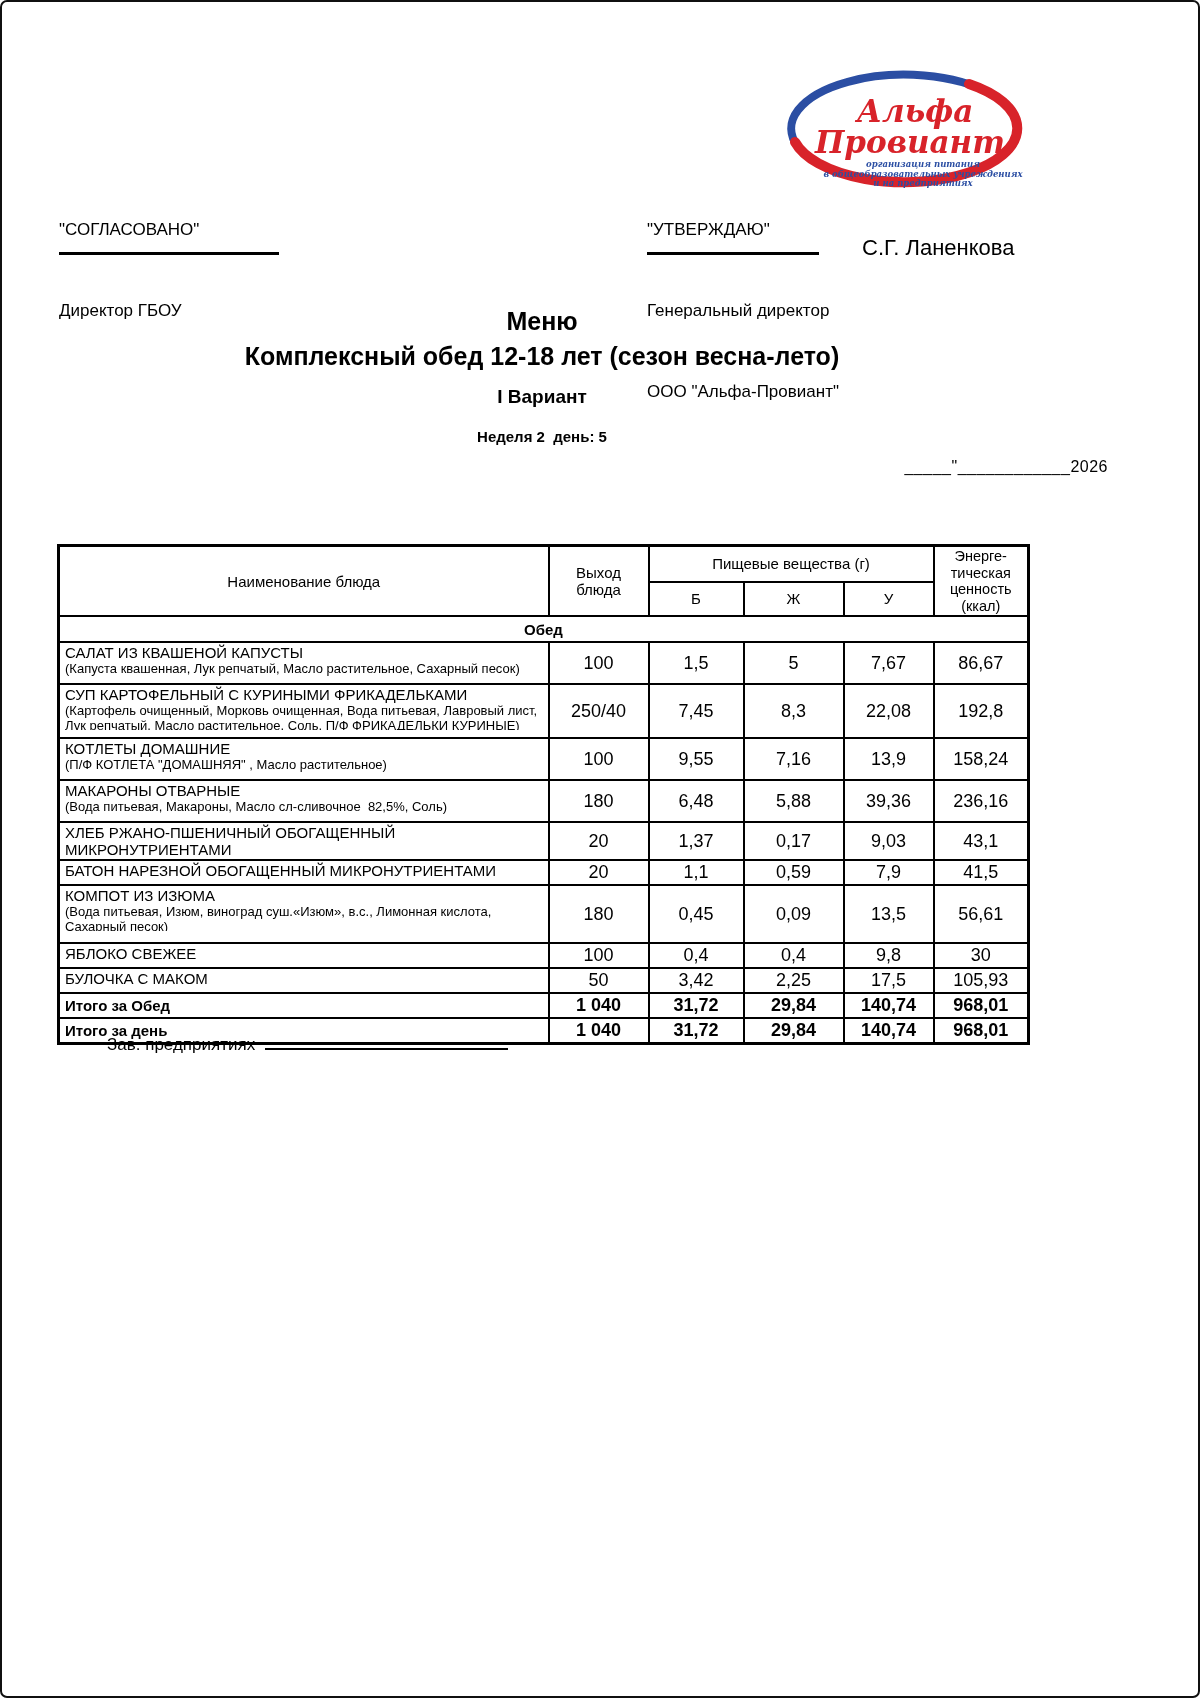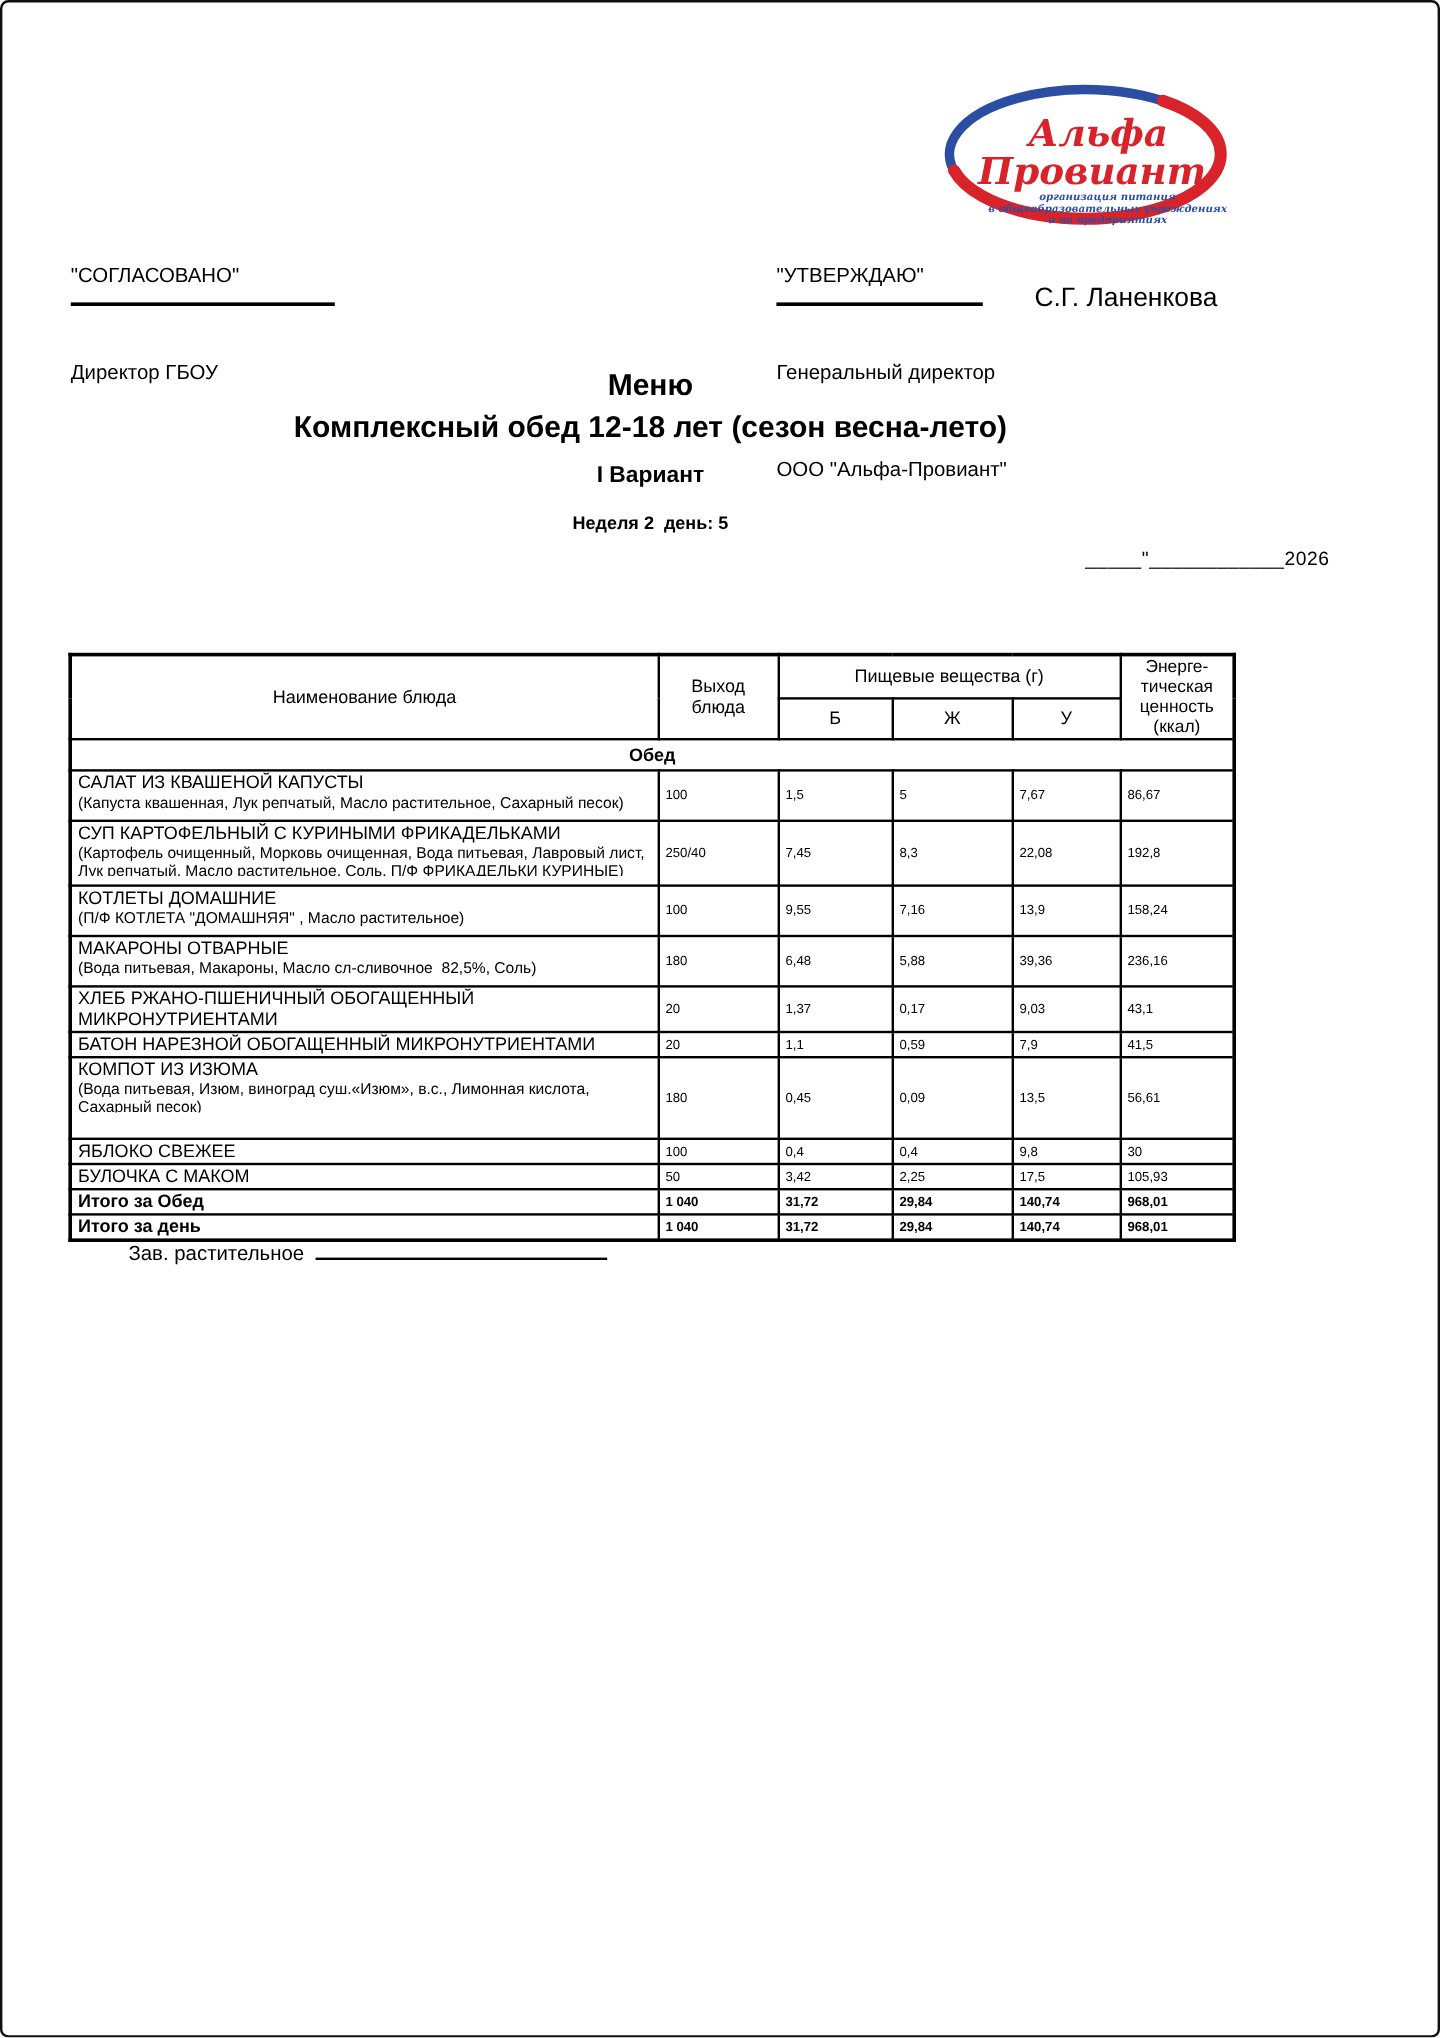--- a/index.html
+++ b/index.html
@@ -33,21 +33,21 @@
     border-collapse:collapse;table-layout:fixed;
   }
   table.menu th,table.menu td{
     border:2px solid #000;padding:1px 5px;overflow:hidden;
   }
   table.menu{border:3px solid #000;}
   th{font-weight:normal;font-size:15px;text-align:center;vertical-align:middle;}
   th.h-energy{font-size:14.5px;line-height:16.5px;}
   td.section{font-weight:bold;font-size:15px;text-align:center;height:22px;border-top-width:3px;border-bottom-width:3px;padding:0;}
   td.c-name{vertical-align:top;}
-  td.c-num{font-size:11px;vertical-align:middle;}
+  td.c-num{font-size:18px;text-align:center;vertical-align:middle;}
   .cellwrap{overflow:hidden;}
   .dish-title{font-size:15px;line-height:17px;white-space:pre-wrap;}
   .dish-ingredients{font-size:13px;line-height:15px;white-space:pre-wrap;}
   tr.bold-row td{font-weight:bold;}
   tr.bold-row td.c-name{vertical-align:middle;font-size:15px;}
   
   .footer{position:absolute;left:105px;top:1032px;font-size:17px;}
   .footer-line{display:inline-block;width:243px;border-bottom:2px solid #000;height:14px;margin-left:10px;}
 </style>
 </head>
@@ -182,21 +182,21 @@
             <div class="cellwrap">
               <div class="dish-title">БАТОН НАРЕЗНОЙ ОБОГАЩЕННЫЙ МИКРОНУТРИЕНТАМИ</div>
             </div>
           </td>
           <td class="c-num">20</td>
           <td class="c-num">1,1</td>
           <td class="c-num">0,59</td>
           <td class="c-num">7,9</td>
           <td class="c-num">41,5</td>
         </tr>
-        <tr style="height: 68px;">
+        <tr style="height: 58px;">
           <td class="c-name">
             <div class="cellwrap clip" style="max-height: 44px;">
               <div class="dish-title">КОМПОТ ИЗ ИЗЮМА</div>
               <div class="dish-ingredients">(Вода питьевая, Изюм, виноград суш.«Изюм», в.с., Лимонная кислота, Сахарный песок)</div>
             </div>
           </td>
           <td class="c-num">180</td>
           <td class="c-num">0,45</td>
           <td class="c-num">0,09</td>
           <td class="c-num">13,5</td>
@@ -247,16 +247,16 @@
           <td class="c-num">1 040</td>
           <td class="c-num">31,72</td>
           <td class="c-num">29,84</td>
           <td class="c-num">140,74</td>
           <td class="c-num">968,01</td>
         </tr>
       </tbody>
   </table>
 
   <div class="footer">
-    <span>Зав. растительное</span><span class="footer-line"></span>
+    <span>Зав. предприятиях</span><span class="footer-line"></span>
   </div>
 
 </div>
 
 </body></html>

